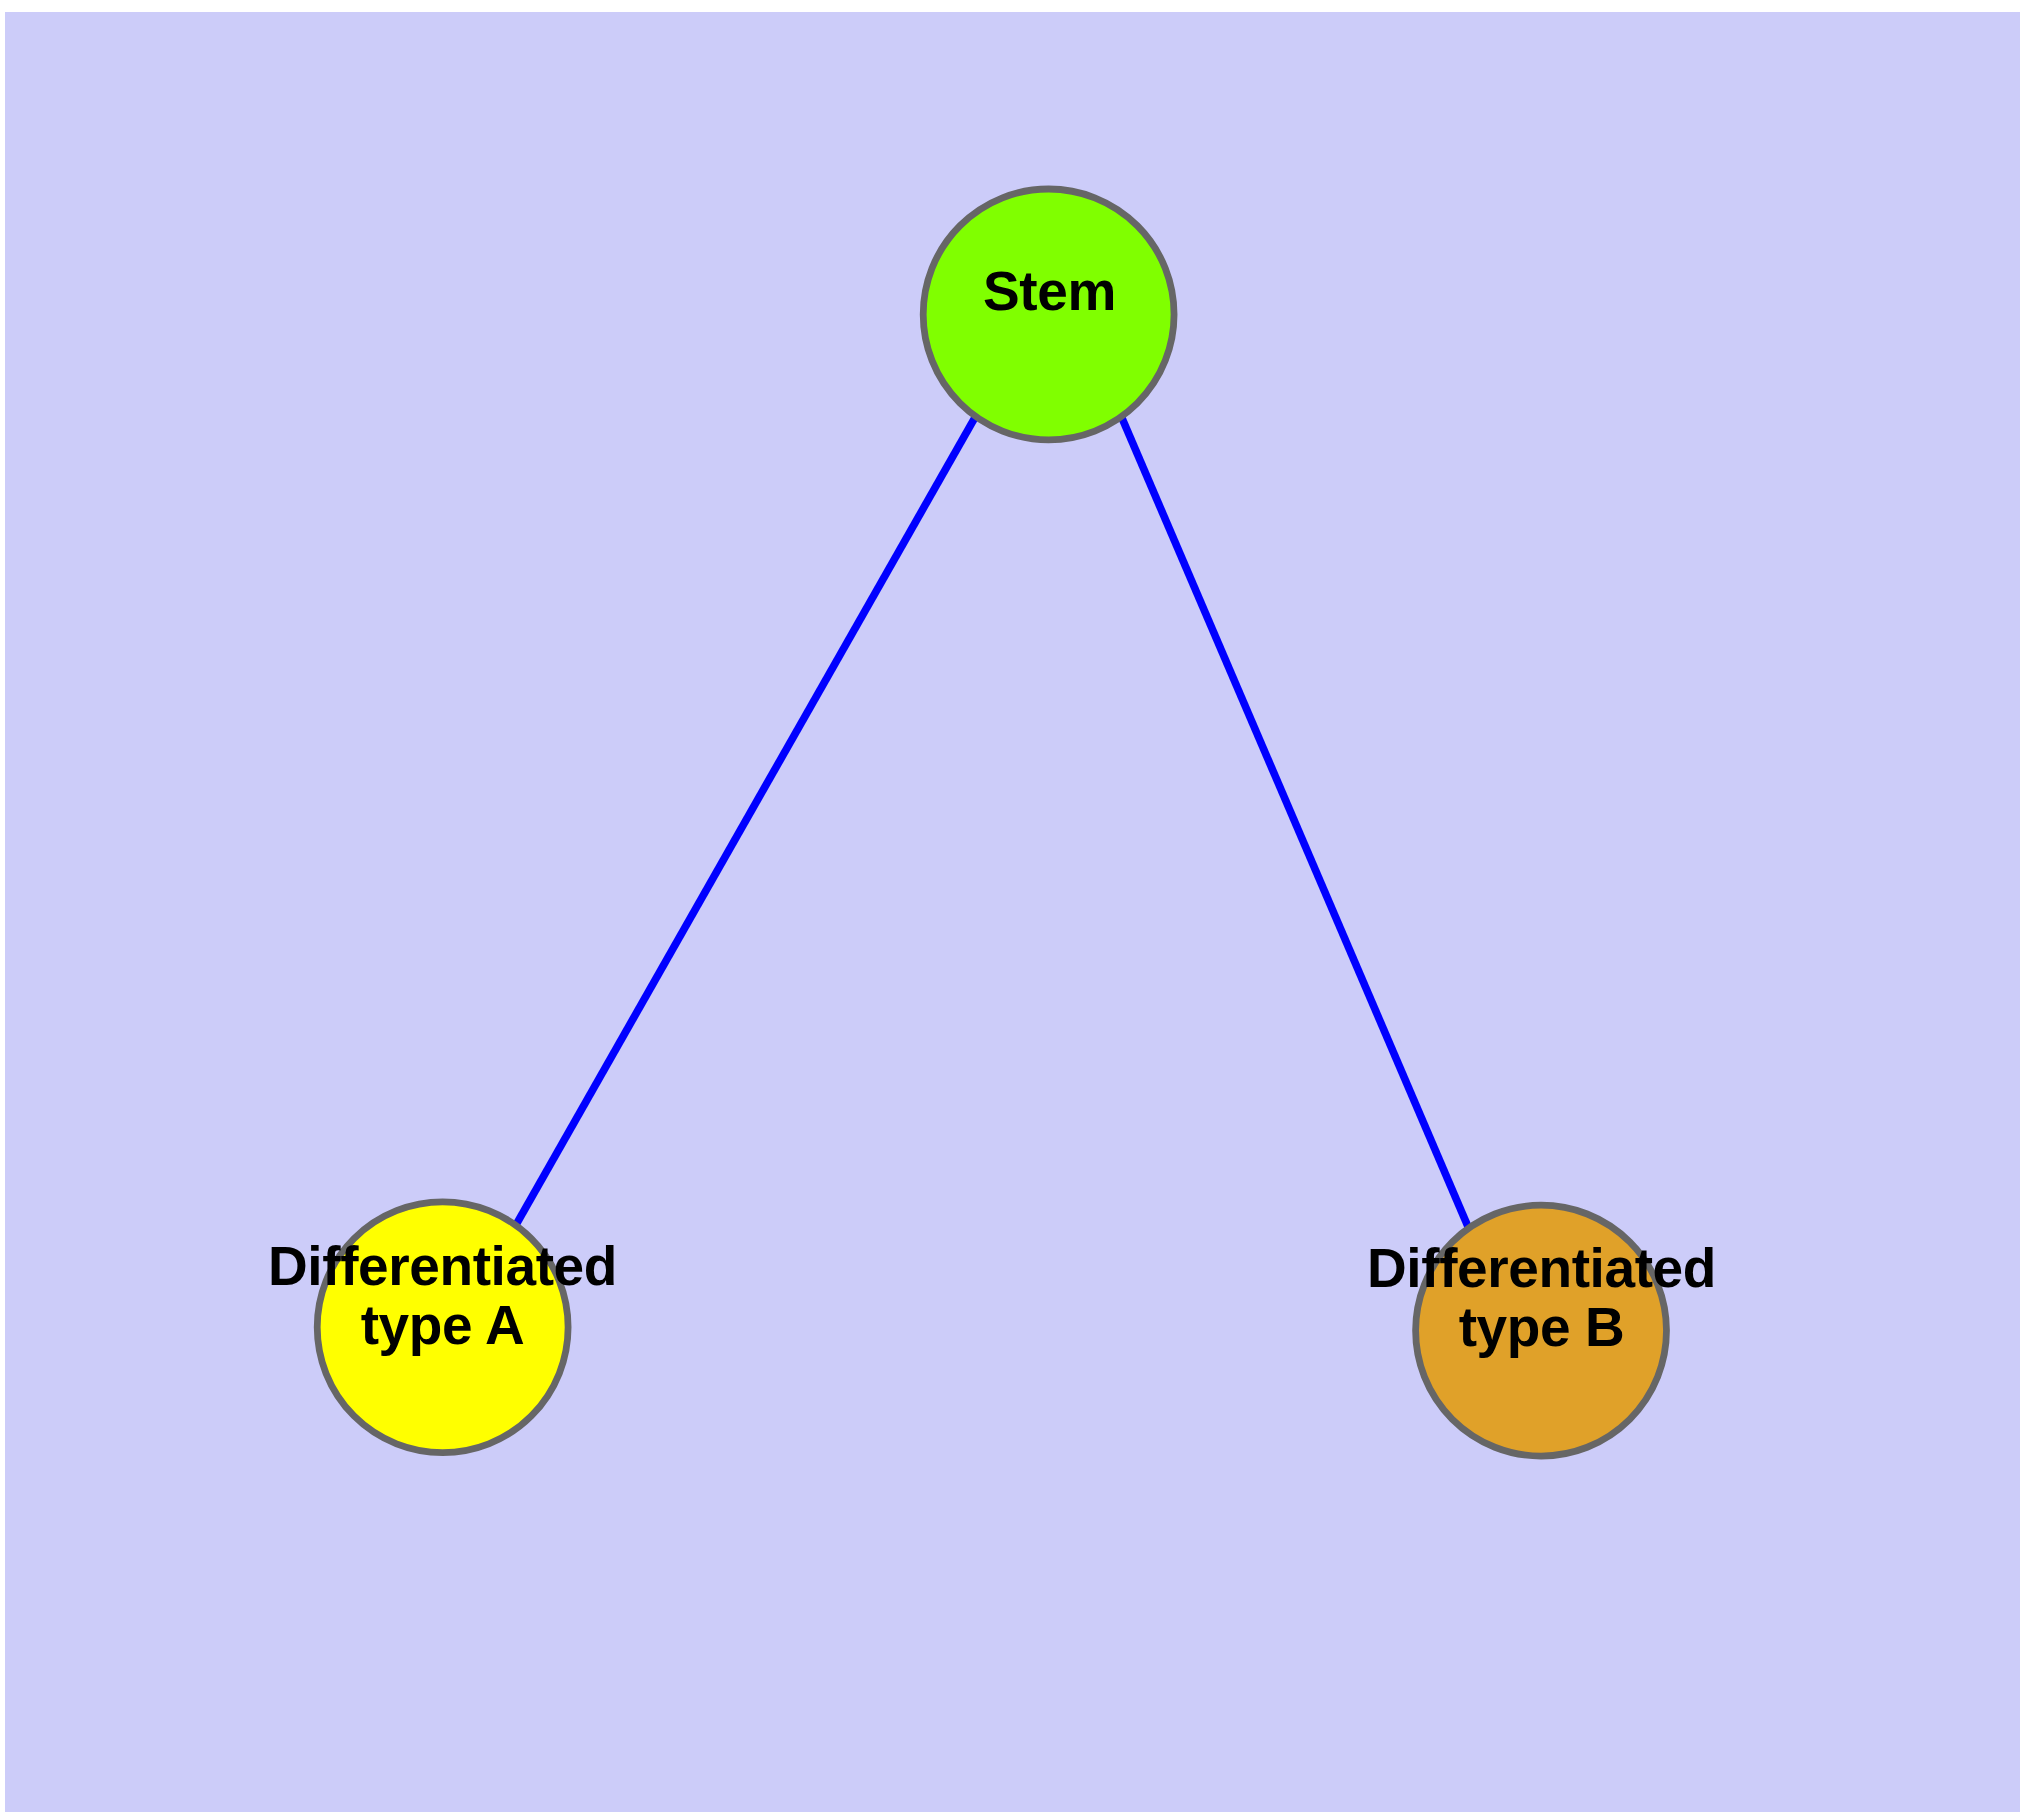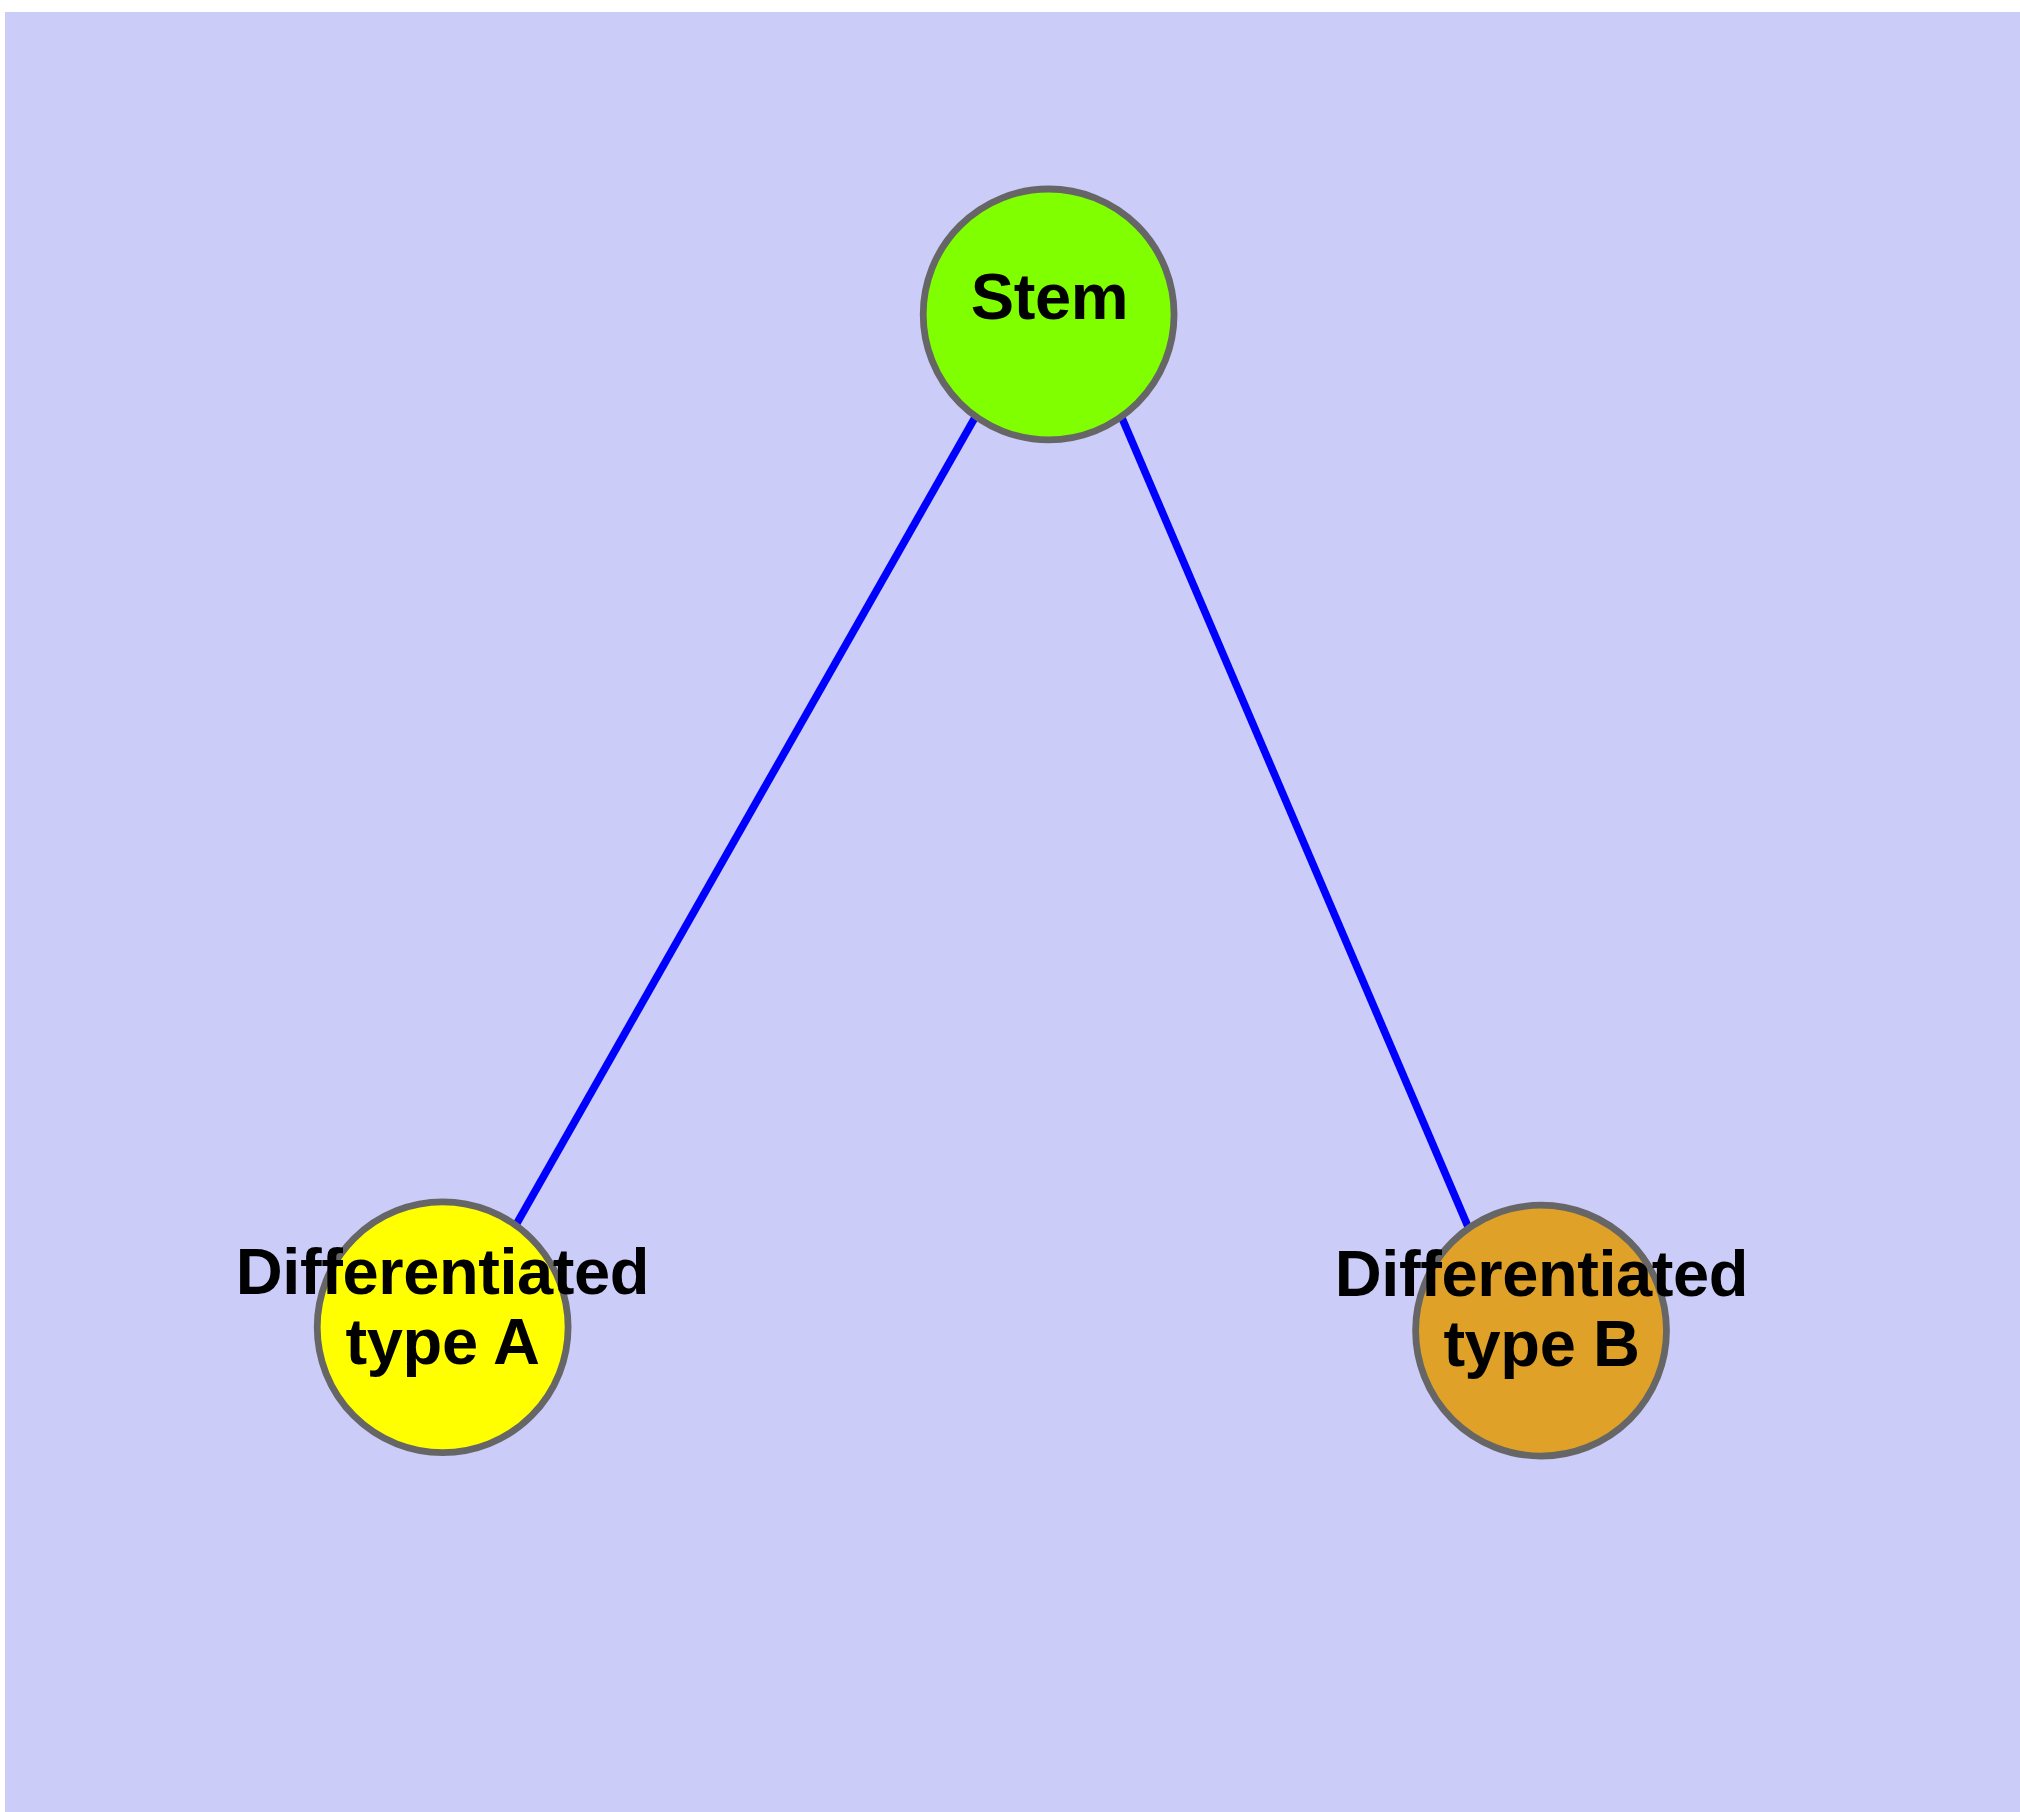--- a/index.html
+++ b/index.html
@@ -42,21 +42,21 @@
     stroke: #0000ff;
     stroke-width: 9;
     stroke-linecap: butt;
     fill: none;
   }
   .node-label {
     position: absolute;
     color: #000000;
     font-family: "Liberation Sans", sans-serif;
     font-weight: bold;
-    font-size: 65px;
+    font-size: 55px;
     line-height: 1.08;
     text-align: center;
     white-space: pre;
     pointer-events: none;
     letter-spacing: -0.4px;
   }
   #label-stem {
     left: 795px;
     top: 262px;
     width: 509px;

